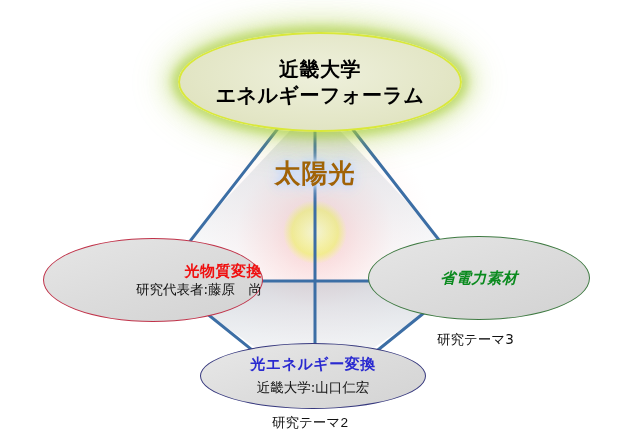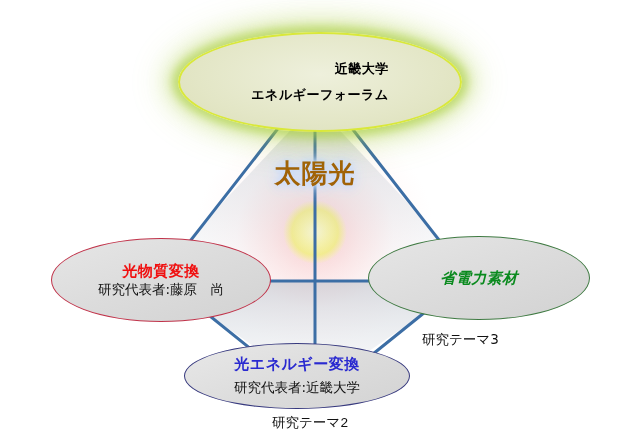--- a/index.html
+++ b/index.html
@@ -29,51 +29,51 @@
         border-radius:50%;box-sizing:border-box;text-align:center;}
   .node .title{font-weight:bold;letter-spacing:.5px;}
   .node .lead{color:#111111;letter-spacing:0px;}
 
   #node-forum{left:178px;top:32px;width:284px;height:100px;
       background:radial-gradient(ellipse at 50% 42%, #eef0dc 0%, #e3e6c6 62%, #dbdfb6 100%);
       border:2px solid #d9e83a;
       box-shadow:0 0 9px 6px rgba(168,206,60,.55),
                  0 0 20px 12px rgba(168,206,60,.30),
                  0 0 34px 18px rgba(168,206,60,.14);}
-  #node-forum .title{color:#000000;font-size:13px;line-height:26px;font-weight:bold;text-align:right;}
+  #node-forum .title{color:#000000;font-size:20px;line-height:26px;font-weight:bold;}
 
-  #node-theme1{left:51px;top:238px;width:220px;height:84px;
+  #node-theme1{left:43px;top:238px;width:220px;height:84px;
       background:linear-gradient(160deg,#e6e6e6 0%,#dcdcdc 48%,#d2d2d2 100%);
-      border:1.6px solid #c0334a;}
+      border:1.6px solid #c0334a;align-items:flex-end;}
   #node-theme1 .title{color:#f01010;font-size:15px;}
 
   #node-theme3{left:368px;top:236px;width:222px;height:84px;
       background:linear-gradient(160deg,#e6e6e6 0%,#dcdcdc 48%,#d2d2d2 100%);
       border:1.6px solid #3f7a42;}
   #node-theme3 .title{color:#0a8a1e;font-size:15px;font-style:italic;}
 
-  #node-theme2{left:184px;top:343px;width:226px;height:66px;
+  #node-theme2{left:200px;top:343px;width:226px;height:66px;
       background:linear-gradient(160deg,#e8e8e8 0%,#dddddd 48%,#d3d3d3 100%);
       border:1.6px solid #37397e;}
   #node-theme2 .title{color:#2a2ad0;font-size:15px;}
 
   .node .lead{font-size:13.5px;}
   #node-theme2 .lead{margin-top:5px;}
 
   
   #center-keyword{position:absolute;left:266px;top:156px;width:98px;height:34px;
       display:flex;align-items:center;justify-content:center;
       font-size:26px;font-weight:bold;color:#a16207;letter-spacing:1px;
       text-shadow:0 0 4px #cfe0ff, 0 0 9px #b9d2ff,
                   0 0 16px #cfe0ff, 0 0 22px #e2ecff;}
 
   
   .caption{position:absolute;font-size:13.5px;color:#111111;white-space:nowrap;}
   #caption-theme1{left:113px;top:331px;}
-  #caption-theme3{left:422px;top:331px;}
+  #caption-theme3{left:437px;top:331px;}
   #caption-theme2{left:272px;top:414px;font-family:Liberation Mono, monospace;}
 </style>
 </head>
 <body>
 
 <div id="stage">
 
   <div class="aura" id="sun-halo"></div>
   <div class="aura" id="sun-core"></div>
 
@@ -115,17 +115,17 @@
     <div class="lead">研究代表者:藤原　尚</div>
   </div>
 
   <div class="node" id="node-theme3">
     <div class="title">省電力素材</div>
   </div>
   <div class="caption" id="caption-theme3">研究テーマ3</div>
 
   <div class="node" id="node-theme2">
     <div class="title">光エネルギー変換</div>
-    <div class="lead">研究代表者:近畿大学</div>
+    <div class="lead">近畿大学:山口仁宏</div>
   </div>
   <div class="caption" id="caption-theme2">研究テーマ2</div>
 
 </div>
 
 </body></html>

